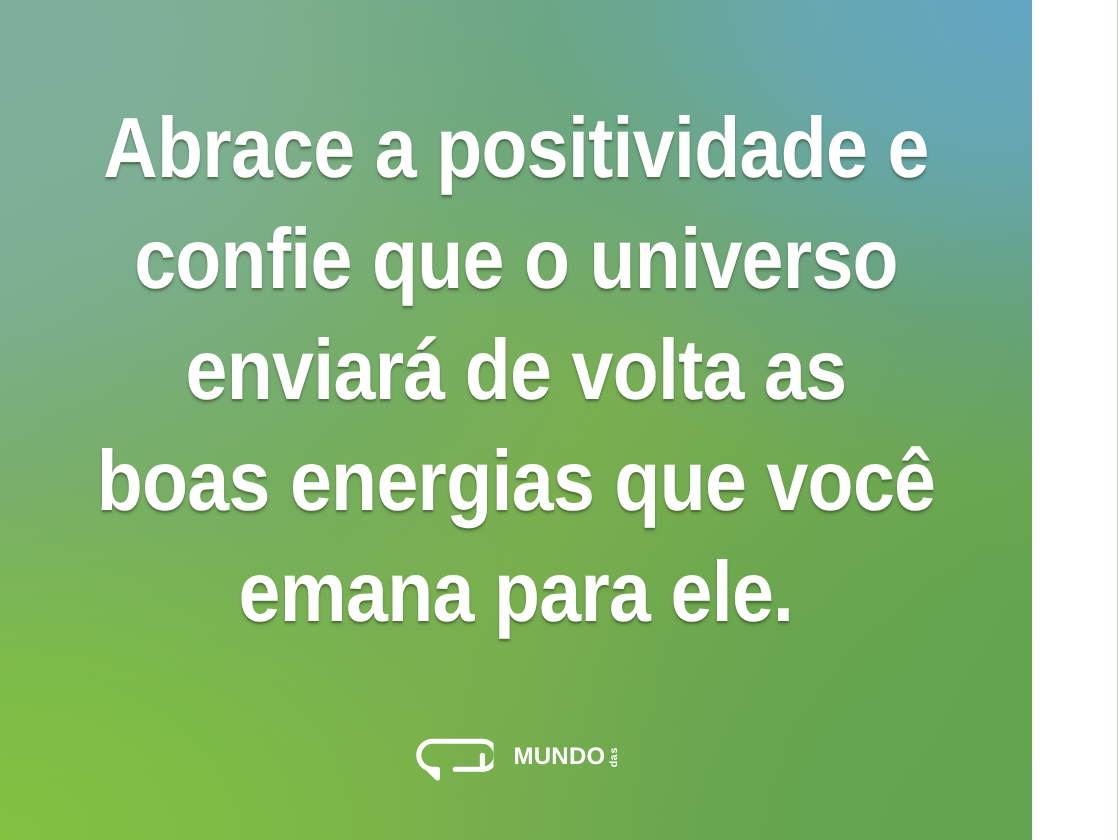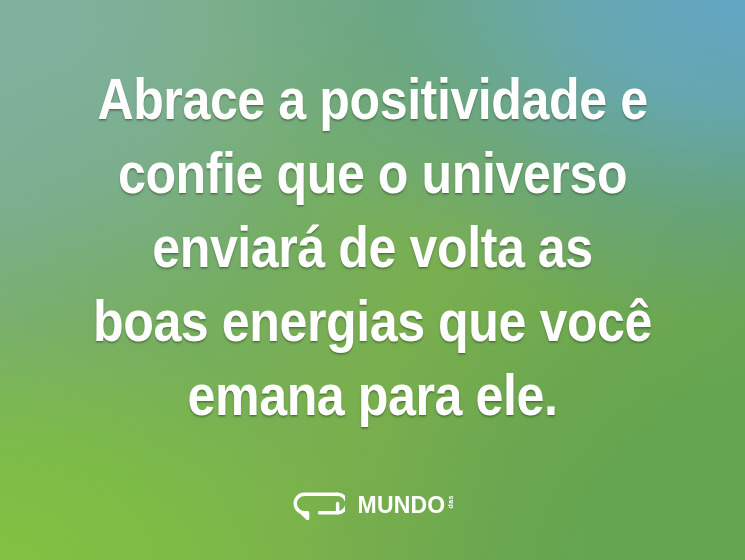--- a/index.html
+++ b/index.html
@@ -10,21 +10,21 @@
 
   body {
     width: 745px;
     height: 560px;
     overflow: hidden;
     font-family: "Liberation Sans", "DejaVu Sans", sans-serif;
   }
 
   .card {
     position: relative;
-    width: 745px;
+    width: 688px;
     height: 560px;
     overflow: hidden;
     
     background-color: #76ae6a;
     background-image:
       radial-gradient(ellipse 105% 85% at 100% 0%,
         rgba(99,166,196,1) 0%,
         rgba(99,166,196,0.82) 22%,
         rgba(95,158,170,0.45) 45%,
         rgba(120,175,110,0.08) 68%,
@@ -109,21 +109,21 @@
   .logo-row {
     display: flex;
     align-items: flex-start;
   }
 
   .logo-top,
   .logo-bottom {
     color: #ffffff;
     font-family: "Liberation Sans Narrow", "Liberation Sans", "DejaVu Sans", sans-serif;
     font-weight: 700;
-    font-size: 23px;
+    font-size: 16px;
     letter-spacing: 0.2px;
     white-space: nowrap;
   }
 
   .logo-top {
     margin-bottom: 3px;
   }
 
   .logo-mid {
     color: #ffffff;

